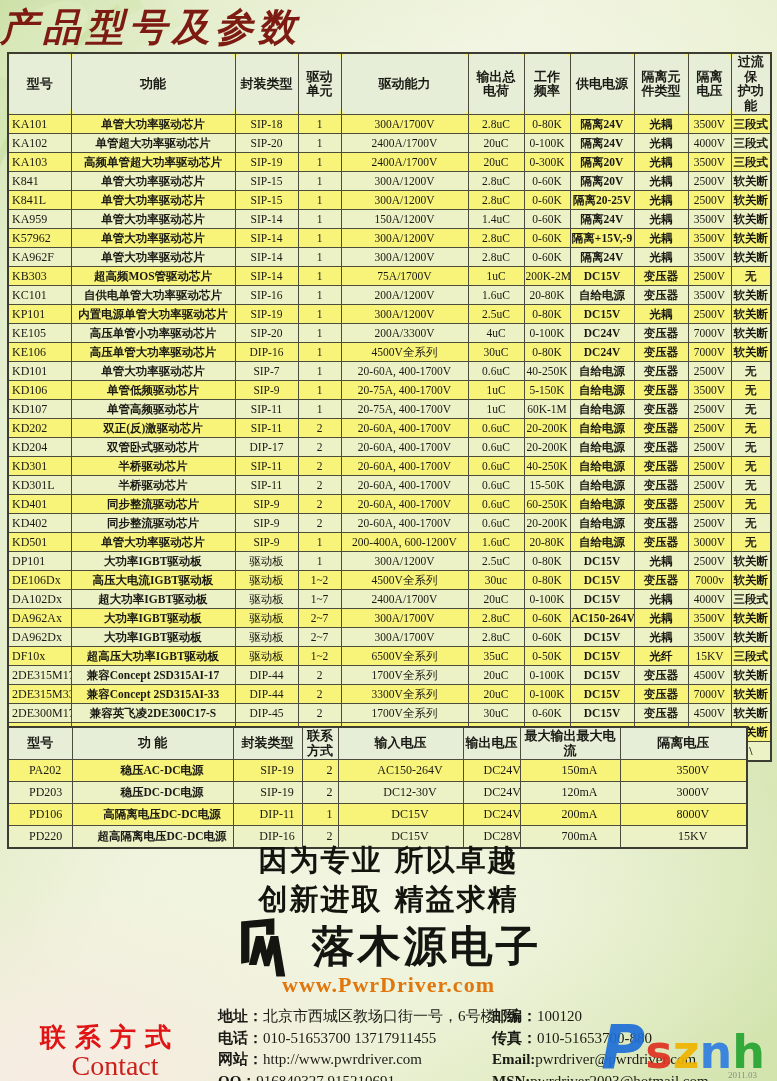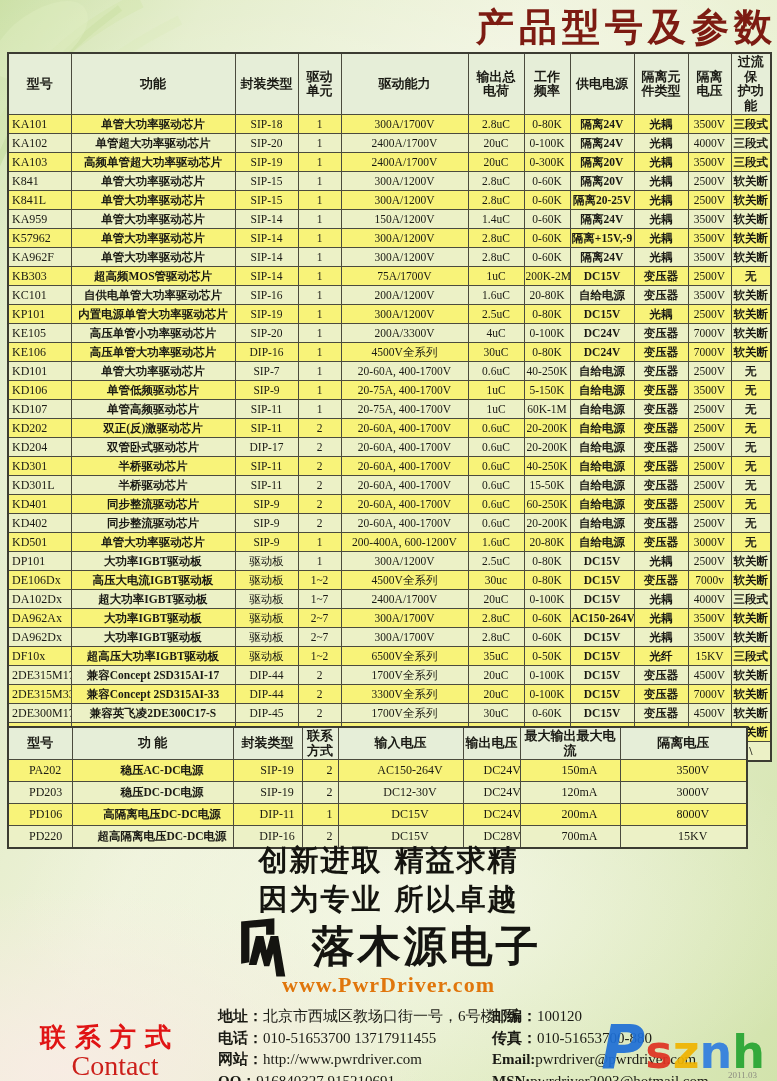--- a/index.html
+++ b/index.html
@@ -7,30 +7,30 @@
     position:relative;width:777px;height:1081px;overflow:hidden;
     font-family:"Liberation Serif","DejaVu Serif",serif;color:#1a1a14;
     background:
       radial-gradient(ellipse 900px 700px at 50% 32%, rgba(255,255,255,.70), rgba(255,255,255,0) 72%),
       radial-gradient(ellipse 520px 260px at 8% 99%, rgba(249,235,229,.85), rgba(249,235,229,0) 70%),
       radial-gradient(ellipse 600px 300px at 55% 84%, rgba(252,252,246,.55), rgba(252,252,246,0) 70%),
       linear-gradient(115deg,#c9dfa2 0%,#dfeac2 16%,#eef2d9 42%,#e7efcd 68%,#d2e3ac 100%);
   }
   .corner-swirl{position:absolute;left:0;top:0;opacity:.65;}
   
-  .title{position:absolute;top:2px;left:0;width:100%;text-align:right;
-    font-size:38px;font-weight:bold;letter-spacing:5px;color:#7d1b12;}
+  .title{position:absolute;top:2px;left:0;width:100%;text-align:left;
+    font-size:38px;font-weight:bold;letter-spacing:5px;color:#7d1b12;font-style:italic;}
   
   table{border-collapse:collapse;table-layout:fixed;background:#f8f379;}
   .ptable{position:absolute;}
   th,td{border:1px solid #4b4b3e;overflow:hidden;white-space:nowrap;text-align:center;}
   th{background:#e6eed8;font-size:13px;font-weight:bold;line-height:1.12;white-space:pre-line;padding:1px 0;}
   td{font-size:11.5px;padding:0 1px;}
   #table1{left:7px;top:52px;width:763px;border:2px solid #3c3c32;}
-  #table1 th{height:34px;}
+  #table1 th{height:34px;border-radius:8px;}
   #table1 td{height:18px;line-height:18px;}
   #table2{left:7px;top:726px;width:739px;border:2px solid #3c3c32;}
   #table2 th{height:19px;}
   #table2 td{height:21px;line-height:21px;font-size:12px;padding-left:20px;}
   tbody tr:nth-child(odd) td{background:#f8f379;}
   tbody tr:nth-child(even) td{background:#ecf1c6;}
   td:first-child{text-align:left;padding-left:3px;font-size:12px;margin-left:12px;}
   #table1 td:nth-child(2),#table1 td:nth-child(8),#table1 td:nth-child(9),#table1 td:nth-child(11),
   #table2 td:nth-child(2){font-weight:bold;font-size:11.5px;}
   
@@ -615,22 +615,22 @@
           <td>2</td>
           <td>DC15V</td>
           <td>DC28V</td>
           <td>700mA</td>
           <td>15KV</td>
         </tr>
       </tbody>
   </table>
 
   <div class="slogan">
+    <div>因为专业 所以卓越</div>
     <div>创新进取 精益求精</div>
-    <div>因为专业 所以卓越</div>
   </div>
 
   <div class="brand">
     <svg class="logo-mark" viewBox="0 0 100 100" fill="#141410">
       <path d="M8 10 L60 5 L60 31 L47 31 L47 18 L21 20 L21 74 L8 76 Z"></path>
       <path d="M20 78 L31 33 L43 33 L48 55 L54 33 L66 33 L77 96 L63 96 L58 60 L52 80 L44 80 L38 58 L32 78 Z"></path>
     </svg>
     <span class="brand-name">落木源电子</span>
   </div>
 

